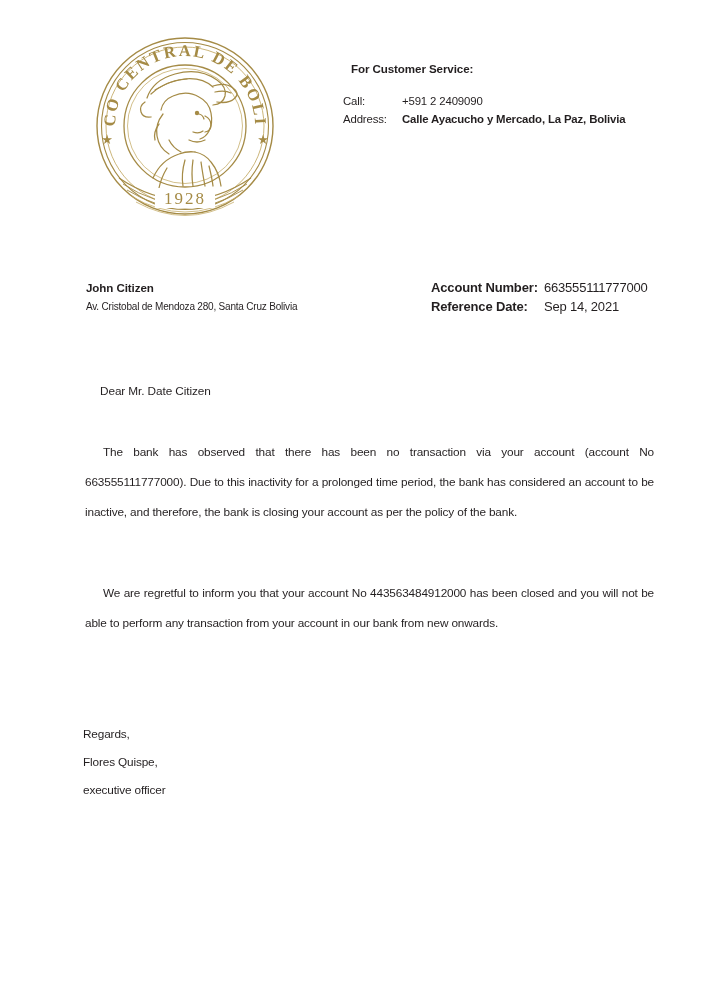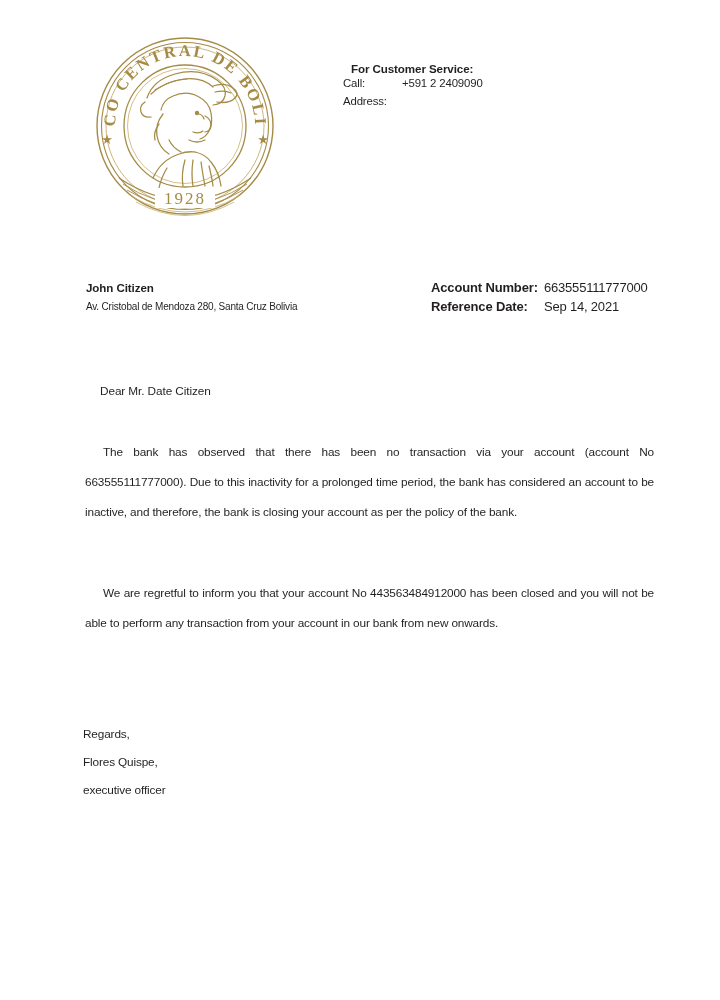--- a/index.html
+++ b/index.html
@@ -44,20 +44,21 @@
     position: absolute;
     left: 343px;
     top: 62px;
     width: 340px;
   }
   .contact-title {
     font-size: 11.6px;
     font-weight: bold;
     letter-spacing: -0.1px;
     color: #231f20;
+    margin-bottom: 18px;
     padding-left: 8px;
   }
   .contact-row {
     display: flex;
     font-size: 11.4px;
     line-height: 17.5px;
     letter-spacing: -0.15px;
     color: #231f20;
   }
   .contact-label { width: 59px; flex: none; }
@@ -225,20 +226,21 @@
       <div class="contact-title">For Customer Service:</div>
 
       <div class="contact-row">
         <span class="contact-label">Call:</span>
         <span class="contact-value">+591 2 2409090</span>
       </div>
 
 
       <div class="contact-row addr">
         <span class="contact-label">Address:</span>
+        <span class="contact-value">Calle Ayacucho y Mercado, La Paz, Bolivia</span>
       </div>
     </div>
   </div>
 
   <div class="meta">
     <div class="meta-left">
       <div class="meta-name">John Citizen</div>
       <div class="meta-addr">Av. Cristobal de Mendoza 280, Santa Cruz Bolivia</div>
     </div>
 

